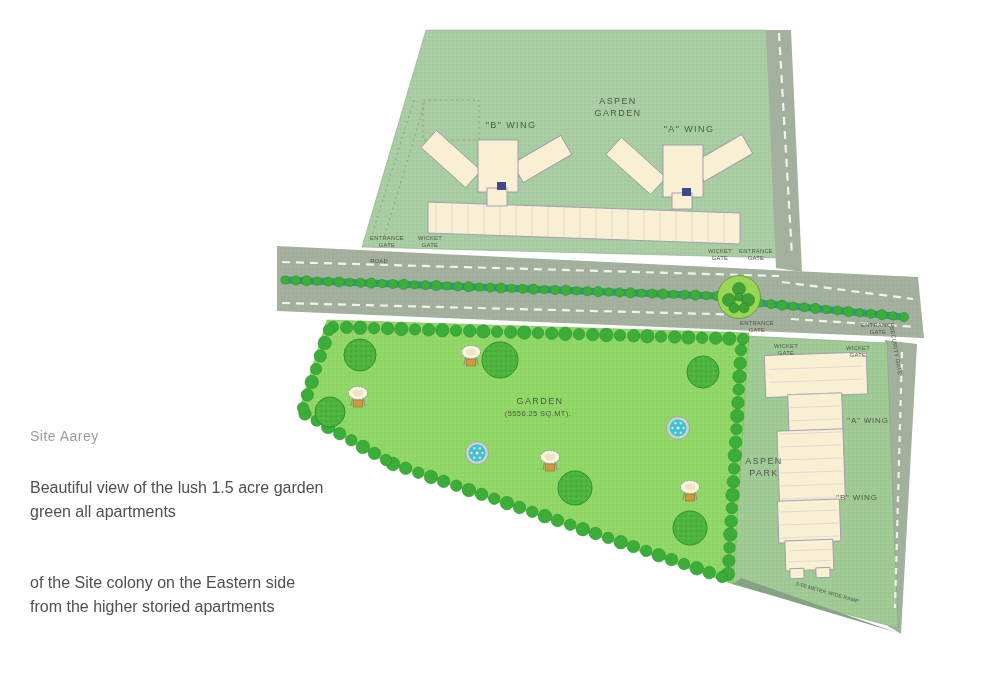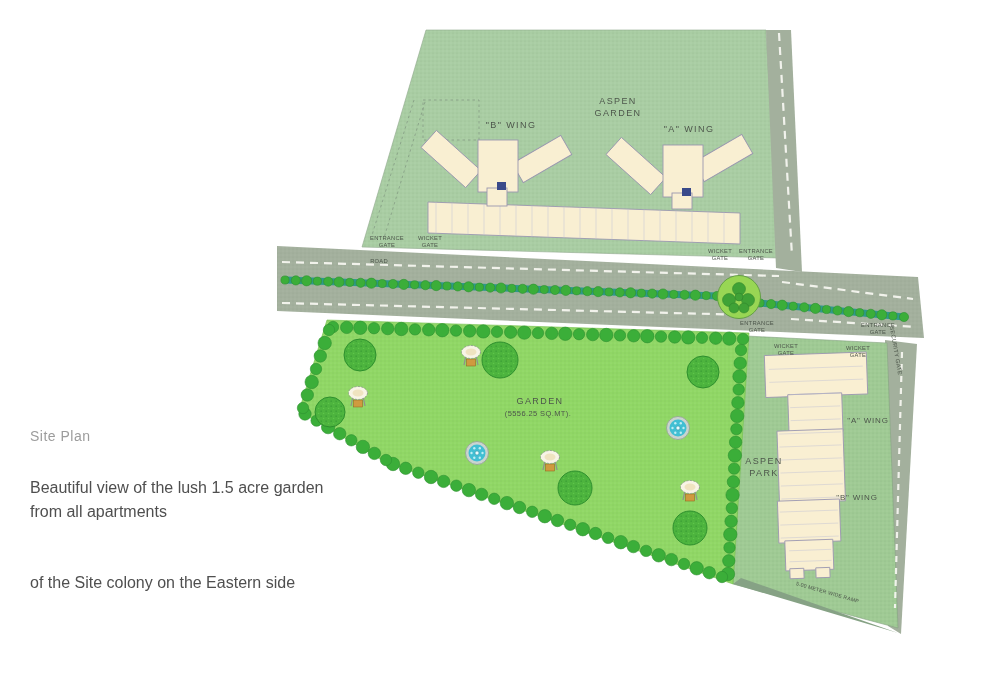--- a/index.html
+++ b/index.html
@@ -396,22 +396,23 @@
           <text x="786" y="348" class="lbl s55">WICKET</text>
           <text x="786" y="355" class="lbl s55">GATE</text>
           <text x="858" y="350" class="lbl s55">WICKET</text>
           <text x="858" y="357" class="lbl s55">GATE</text>
         </g>
   </g>
 </svg>
 </div>
 
 <div class="sidebar">
-  <p class="side-title">Site Plan</p>
+  <p class="side-title">Site Aarey</p>
   <p class="side-para">
     <span>Beautiful view of the lush 1.5 acre garden</span><br>
-    <span>from all apartments</span>
+    <span>green all apartments</span>
   </p>
   <p class="side-para">
     <br>
     <span>of the Site colony on the Eastern side</span><br>
+    <span>from the higher storied apartments</span>
   </p>
 </div>
 
 </body></html>

